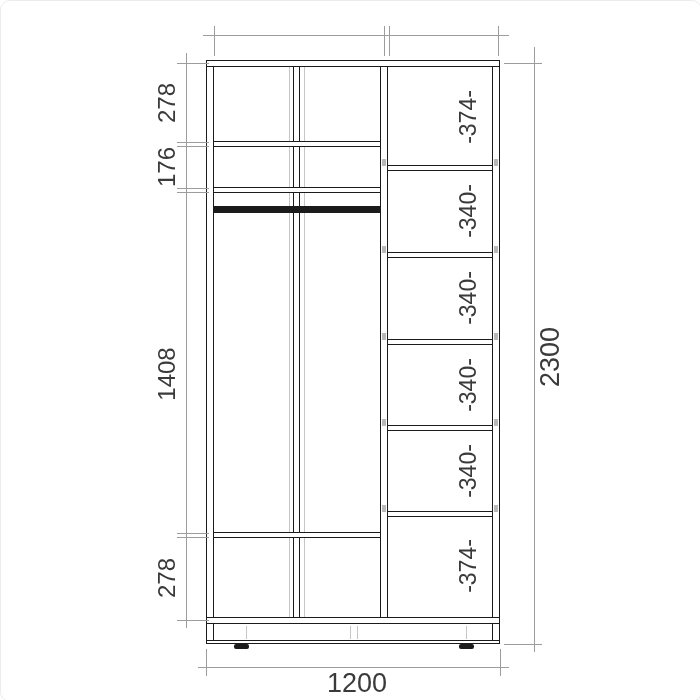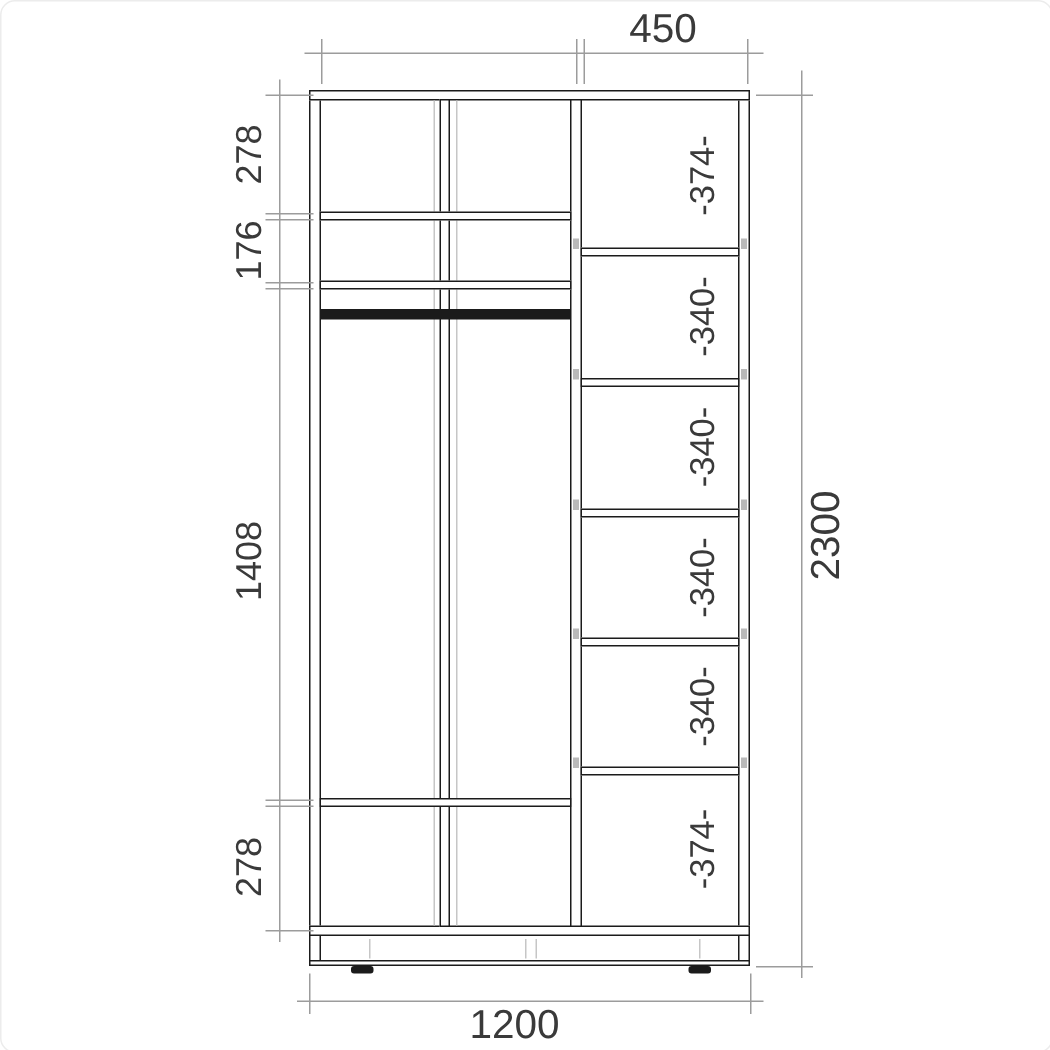--- a/index.html
+++ b/index.html
@@ -90,29 +90,28 @@
   <div class="dim" style="left:176px;top:619px;width:32px;height:1px;"></div>
 
   <div class="dim" style="left:533px;top:46px;width:1px;height:605px;"></div>
   <div class="dim" style="left:503px;top:62px;width:38px;height:1px;"></div>
   <div class="dim" style="left:503px;top:643px;width:38px;height:1px;"></div>
 
   <div class="dim" style="left:197px;top:666px;width:311px;height:1px;"></div>
   <div class="dim" style="left:205px;top:648px;width:1px;height:27px;"></div>
   <div class="dim" style="left:499px;top:648px;width:1px;height:27px;"></div>
 
-  <div class="txt big" style="left:406px;top:3px;width:70px;height:30px;">450</div>
 
   <div class="txt vert" style="left:126px;top:87px;width:80px;height:30px;">278</div>
   <div class="txt vert" style="left:126px;top:151px;width:80px;height:30px;">176</div>
   <div class="txt vert" style="left:126px;top:358px;width:80px;height:30px;">1408</div>
   <div class="txt vert" style="left:126px;top:562px;width:80px;height:30px;">278</div>
 
   <div class="txt big vert" style="left:509px;top:341px;width:80px;height:30px;">2300</div>
-  <div class="txt big" style="left:302px;top:667px;width:80px;height:30px;">1200</div>
+  <div class="txt big" style="left:316px;top:667px;width:80px;height:30px;">1200</div>
 
   <div class="txt comp vert" style="left:427px;top:101px;width:80px;height:30px;">-374-</div>
   <div class="txt comp vert" style="left:427px;top:195px;width:80px;height:30px;">-340-</div>
   <div class="txt comp vert" style="left:427px;top:282px;width:80px;height:30px;">-340-</div>
   <div class="txt comp vert" style="left:427px;top:369px;width:80px;height:30px;">-340-</div>
   <div class="txt comp vert" style="left:427px;top:455px;width:80px;height:30px;">-340-</div>
   <div class="txt comp vert" style="left:427px;top:550px;width:80px;height:30px;">-374-</div>
 
 </div>
 

